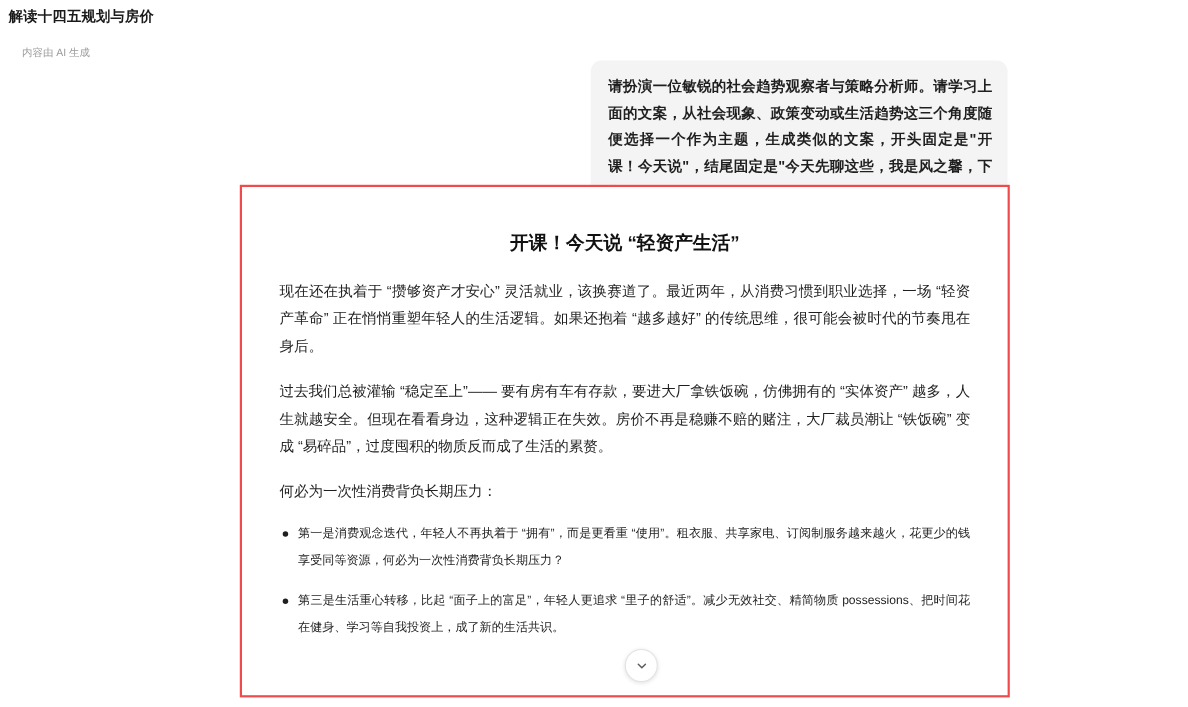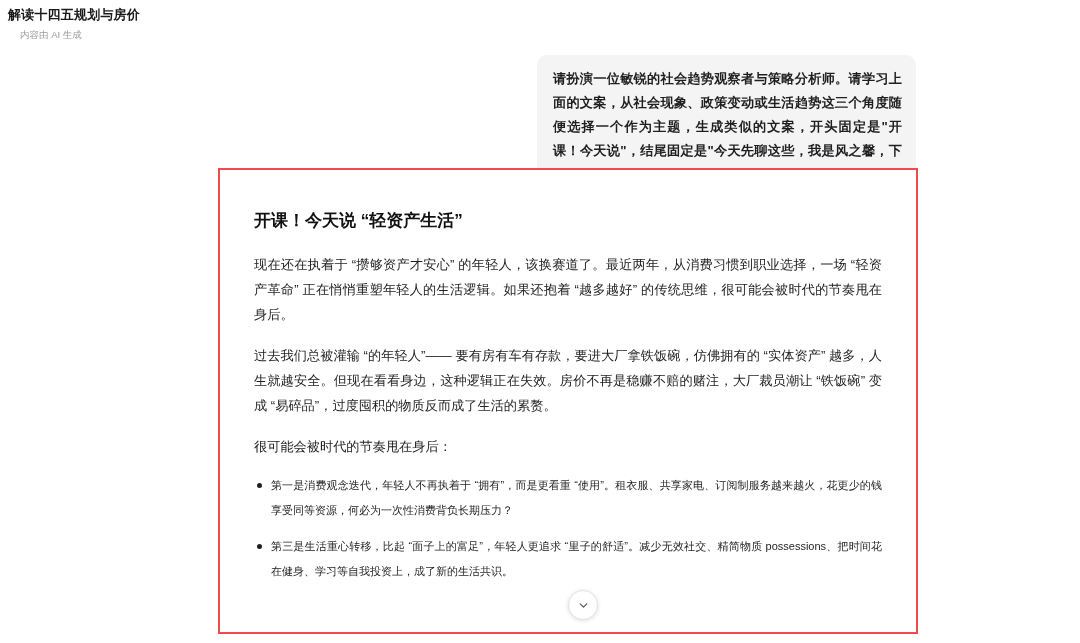--- a/index.html
+++ b/index.html
@@ -29,21 +29,21 @@
     font-size: 13px;
     font-weight: bold;
     color: #1a1a1a;
     line-height: 18px;
     letter-spacing: 0.2px;
   }
   .header-sub {
     font-size: 9.5px;
     color: #9a9a9a;
     line-height: 14px;
-    margin-top: 4px;
+    margin-top: 18px;
     padding-left: 12px;
   }
   
   .prompt-bubble {
     position: absolute;
     top: 55px;
     left: 537px;
     width: 379px;
     background: #f4f4f4;
     border-radius: 10px;
@@ -70,20 +70,21 @@
   }
   .answer-inner {
     padding: 38px 34px 10px 34px;
   }
   .answer-title {
     font-size: 17px;
     font-weight: bold;
     color: #111111;
     line-height: 26px;
     margin: 0 0 18px 0;
+    text-align: center;
   }
   .para {
     font-size: 13.2px;
     line-height: 25px;
     color: #1f1f1f;
     margin: 0 0 16px 0;
     text-align: justify;
   }
   .para.tight { margin-bottom: 14px; }
   ul.bullets {
@@ -139,23 +140,23 @@
   </div>
 
   <div class="prompt-bubble">
     <div class="prompt-text">请扮演一位敏锐的社会趋势观察者与策略分析师。请学习上面的文案，从社会现象、政策变动或生活趋势这三个角度随便选择一个作为主题，生成类似的文案，开头固定是"开课！今天说"，结尾固定是"今天先聊这些，我是风之馨，下期再见。"</div>
   </div>
 
   <div class="answer-card">
     <div class="answer-inner">
       <div class="answer-title">开课！今天说 “轻资产生活”</div>
 
-      <p class="para">现在还在执着于 “攒够资产才安心” 的年轻人，该换赛道了。最近两年，从消费习惯到职业选择，一场 “轻资产革命” 正在悄悄重塑年轻人的生活逻辑。如果还抱着 “越多越好” 的传统思维，很可能会被时代的节奏甩在身后。</p>
-      <p class="para">过去我们总被灌输 “的年轻人”—— 要有房有车有存款，要进大厂拿铁饭碗，仿佛拥有的 “实体资产” 越多，人生就越安全。但现在看看身边，这种逻辑正在失效。房价不再是稳赚不赔的赌注，大厂裁员潮让 “铁饭碗” 变成 “易碎品”，过度囤积的物质反而成了生活的累赘。</p>
-      <p class="para tight">很可能会被时代的节奏甩在身后：</p>
+      <p class="para">现在还在执着于 “攒够资产才安心” 灵活就业，该换赛道了。最近两年，从消费习惯到职业选择，一场 “轻资产革命” 正在悄悄重塑年轻人的生活逻辑。如果还抱着 “越多越好” 的传统思维，很可能会被时代的节奏甩在身后。</p>
+      <p class="para">过去我们总被灌输 “稳定至上”—— 要有房有车有存款，要进大厂拿铁饭碗，仿佛拥有的 “实体资产” 越多，人生就越安全。但现在看看身边，这种逻辑正在失效。房价不再是稳赚不赔的赌注，大厂裁员潮让 “铁饭碗” 变成 “易碎品”，过度囤积的物质反而成了生活的累赘。</p>
+      <p class="para tight">何必为一次性消费背负长期压力：</p>
 
       <ul class="bullets">
         <li>第一是消费观念迭代，年轻人不再执着于 “拥有”，而是更看重 “使用”。租衣服、共享家电、订阅制服务越来越火，花更少的钱享受同等资源，何必为一次性消费背负长期压力？</li>
         <li>第三是生活重心转移，比起 “面子上的富足”，年轻人更追求 “里子的舒适”。减少无效社交、精简物质 possessions、把时间花在健身、学习等自我投资上，成了新的生活共识。</li>
       </ul>
 
     </div>
   </div>
 
   <div class="scroll-btn">

